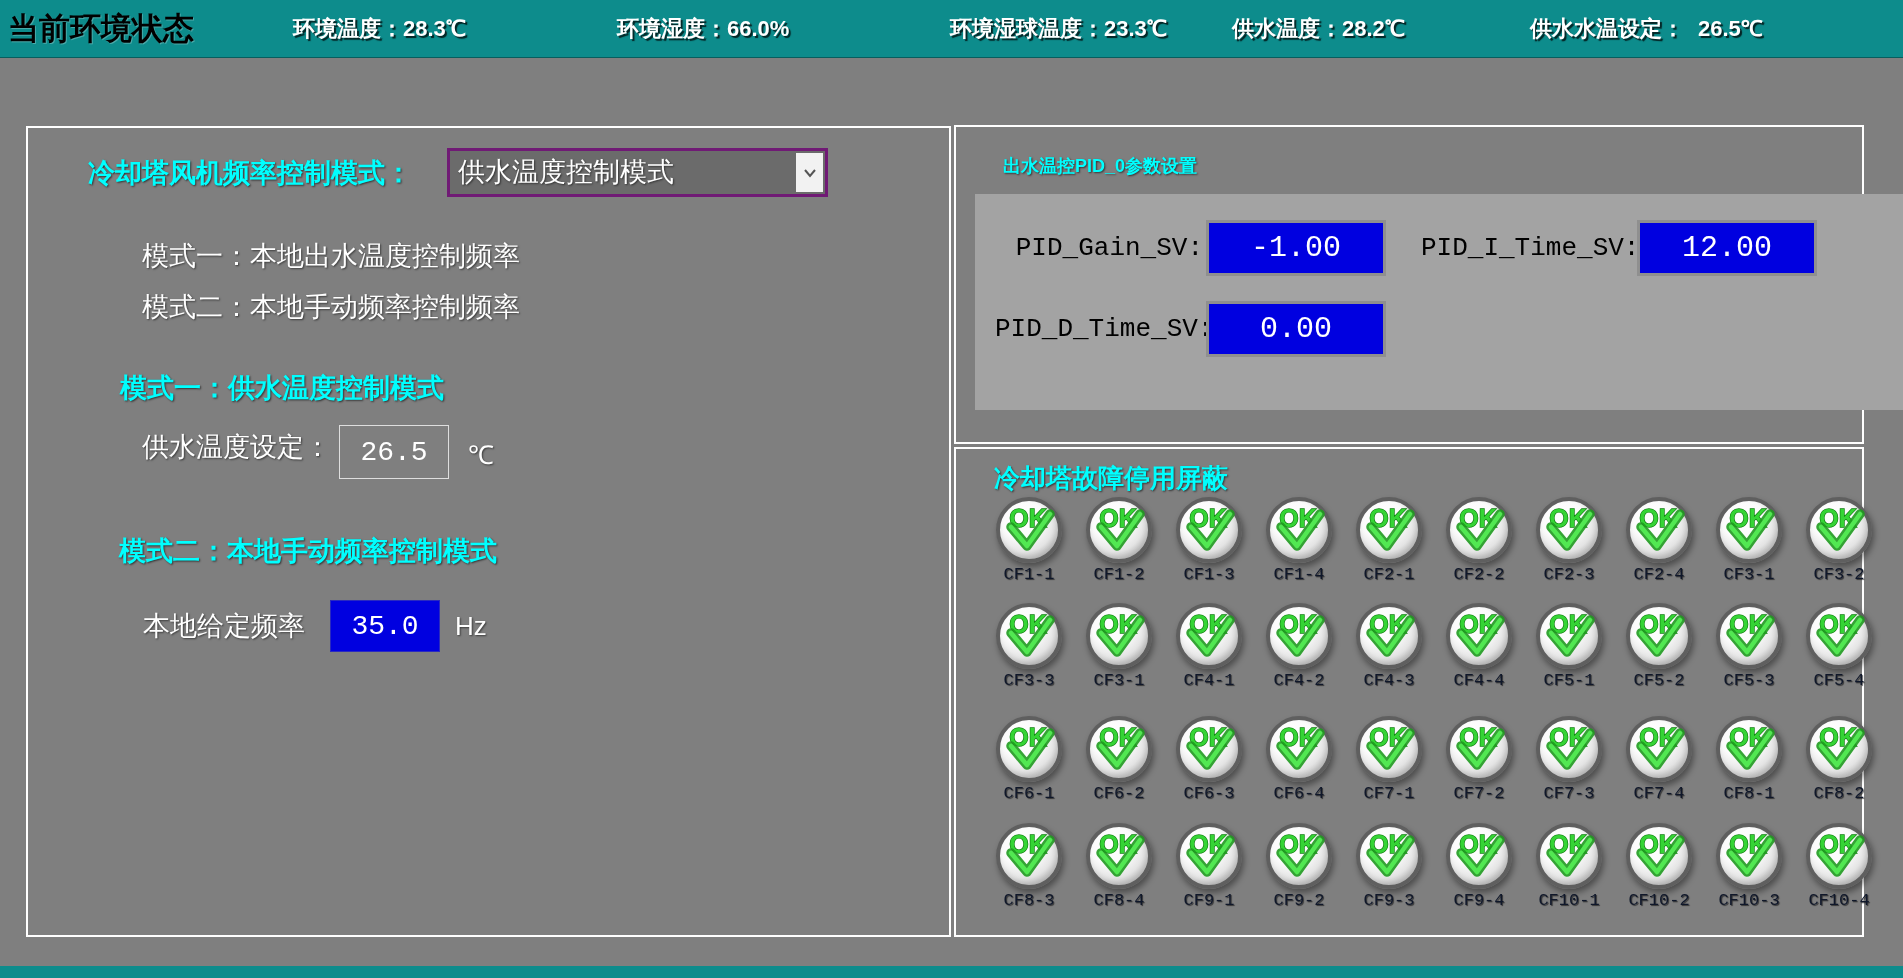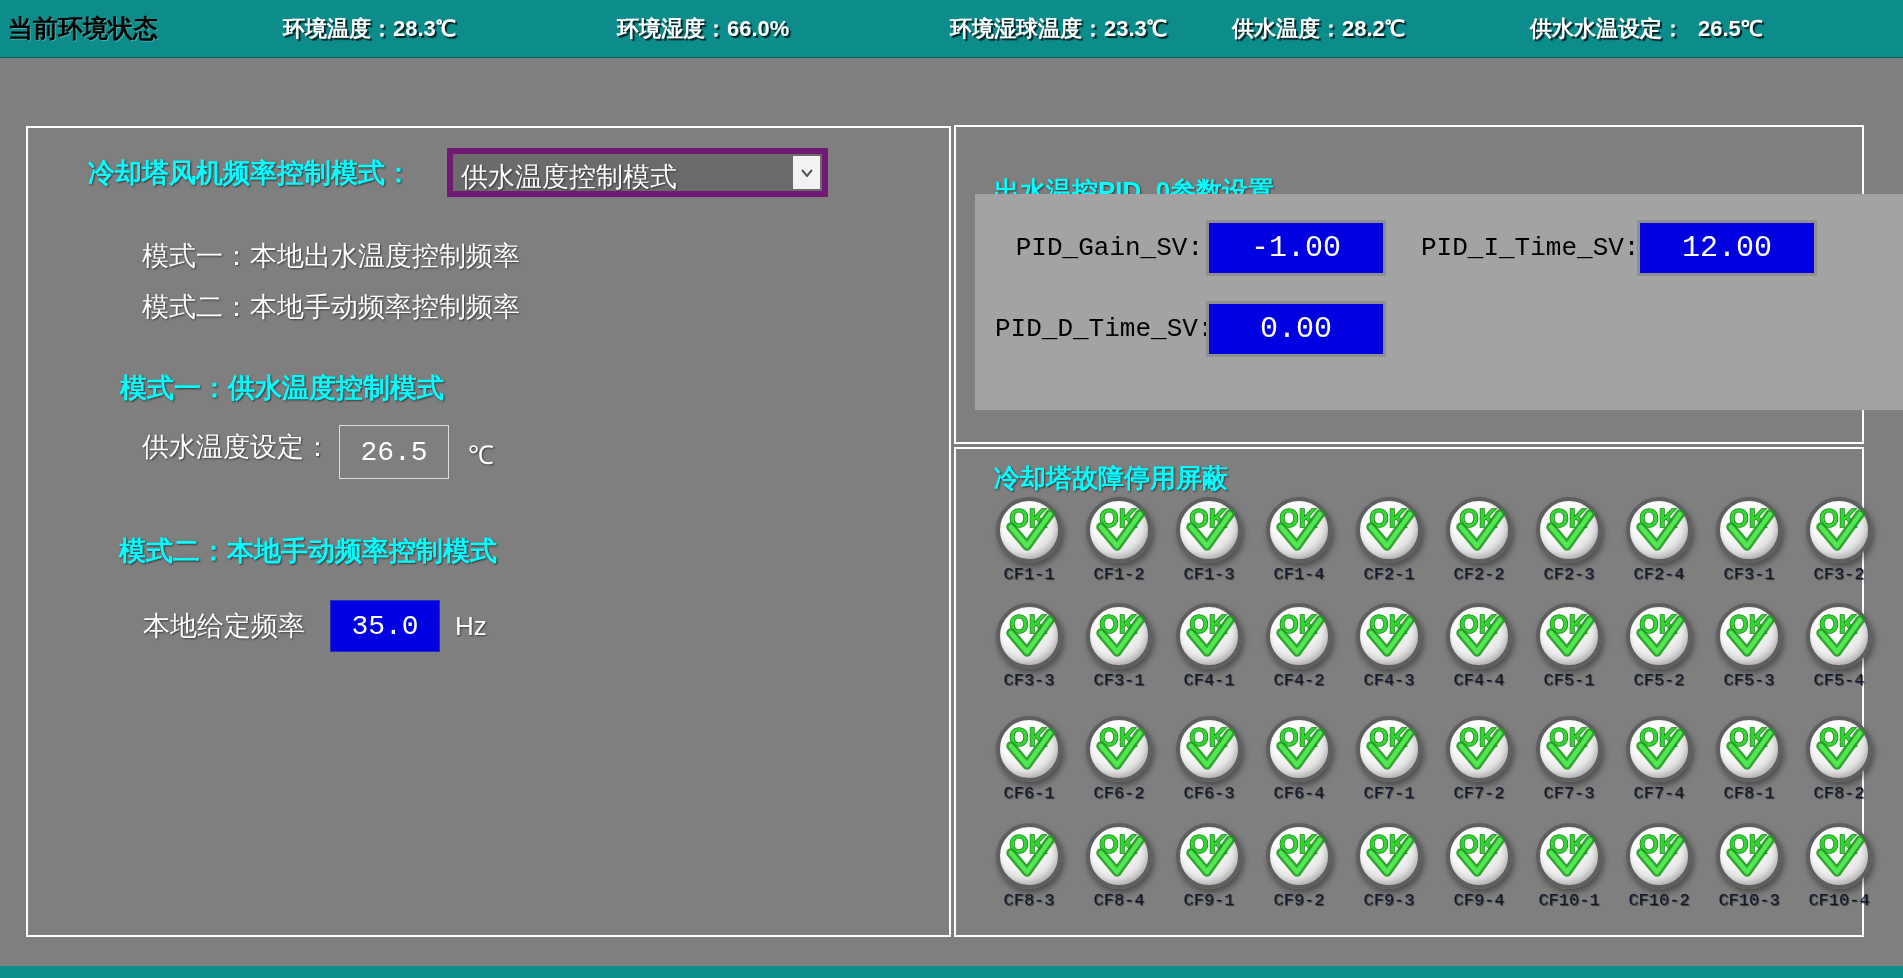--- a/index.html
+++ b/index.html
@@ -8,30 +8,30 @@
     background:#7f7f7f;
     font-family:"Liberation Sans", sans-serif;
   }
   
   .top-bar {
     position:absolute; left:0; top:0; width:1903px; height:57px;
     background:#0d8c8c; border-bottom:1px solid #075e5e;
   }
   .top-title {
     position:absolute; left:8px; top:0; line-height:57px;
-    font-size:25px; font-weight:bold; color:#000;
+    font-size:31px; font-weight:bold; color:#000;
     text-shadow:1px 1px 0 rgba(255,255,255,0.25);
   }
   .reading {
     position:absolute; top:0; line-height:57px;
     font-size:22px; font-weight:bold; color:#ffffff;
     text-shadow:2px 2px 1px rgba(0,0,0,0.75);
     white-space:nowrap;
   }
-  .reading.r0 { left:283px; }
+  .reading.r0 { left:293px; }
   .reading.r1 { left:617px; }
   .reading.r2 { left:950px; }
   .reading.r3 { left:1232px; }
   .reading.r4 { left:1530px; }
   .reading.r4 .val { margin-left:14px; }
   
   .panel { position:absolute; border:2px solid #ffffff; background:transparent; }
   .left-panel    { left:26px;  top:126px; width:921px; height:807px; }
   .pid-panel     { left:954px; top:125px; width:906px; height:315px; }
   .breaker-panel { left:954px; top:447px; width:906px; height:486px; }
@@ -42,21 +42,21 @@
     text-shadow:1px 1px 2px rgba(0,0,0,0.6); white-space:nowrap;
   }
   .wlabel, .desc {
     position:absolute; color:#ffffff; font-size:27px; line-height:34px;
     text-shadow:1px 1px 2px rgba(0,0,0,0.55); white-space:nowrap;
   }
   
   .mode-select-label { left:60px; top:28px; }
   .mode-select {
     position:absolute; left:419px; top:20px; width:381px; height:49px;
-    background:#6b6b6b; border:6px solid #701a75; box-sizing:border-box; cursor:pointer;
+    background:#6b6b6b; border:3px solid #701a75; box-sizing:border-box; cursor:pointer;font-family:Liberation Mono, monospace;
   }
   .mode-select-text {
     position:absolute; left:8px; top:0; line-height:47px; color:#ffffff; font-size:27px;
     text-shadow:1px 1px 2px rgba(0,0,0,0.55); white-space:nowrap;
   }
   .mode-select-arrow {
     position:absolute; right:2px; top:2px; bottom:2px; width:27px;
     background:#f2f2f2; display:flex; align-items:center; justify-content:center;
   }
   .desc.d1 { left:114px; top:111px; }
@@ -73,21 +73,21 @@
   }
   .white-box {
     left:311px; top:297px; width:110px; height:54px;
     border:1px solid #dedede; font-size:28px;
   }
   .freq-box {
     left:302px; top:472px; width:110px; height:52px;
     background:#0000e0; border:1px solid #2a2ac0; font-size:28px;
   }
   
-  .pid-title { left:38px; top:22px; font-size:26px;margin-top:25px; }
+  .pid-title { left:47px; top:22px; font-size:18px; }
   .pid-box {
     position:absolute; left:19px; top:67px; width:984px; height:216px;
     background:#a3a3a3;
   }
   .pid-label {
     position:absolute; color:#000; font-size:26px; line-height:34px;
     font-family:"Liberation Mono", monospace; text-align:right; white-space:nowrap;
   }
   .l-gain  { left:20px;  top:37px;  width:208px; }
   .l-itime { left:446px; top:37px;  width:210px; }

